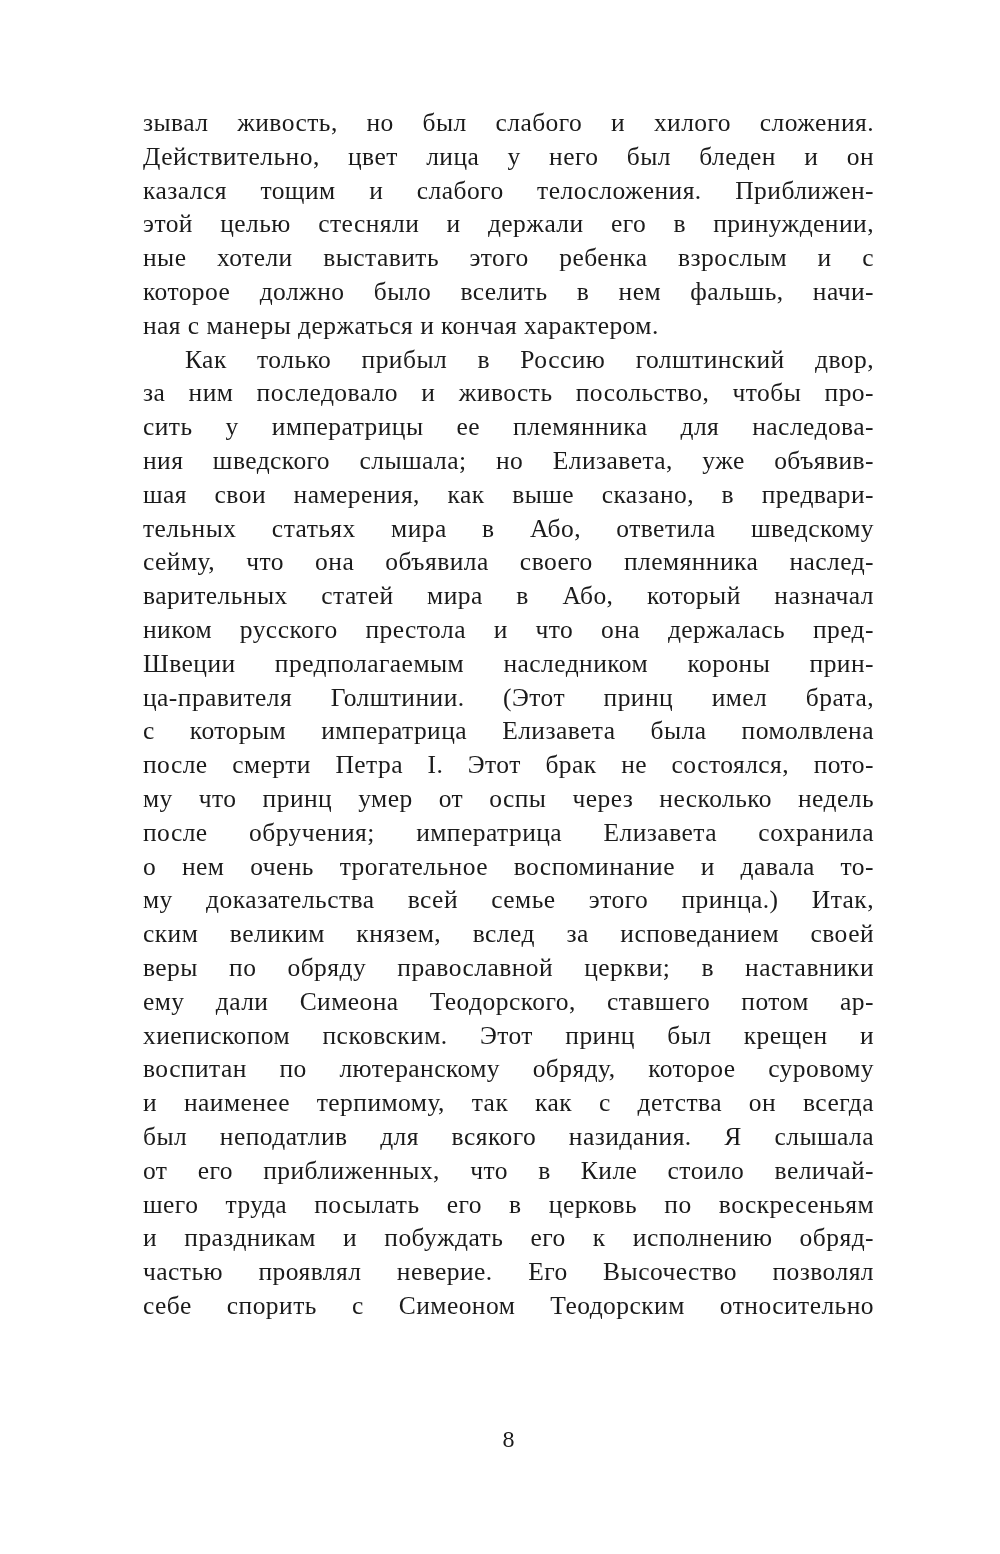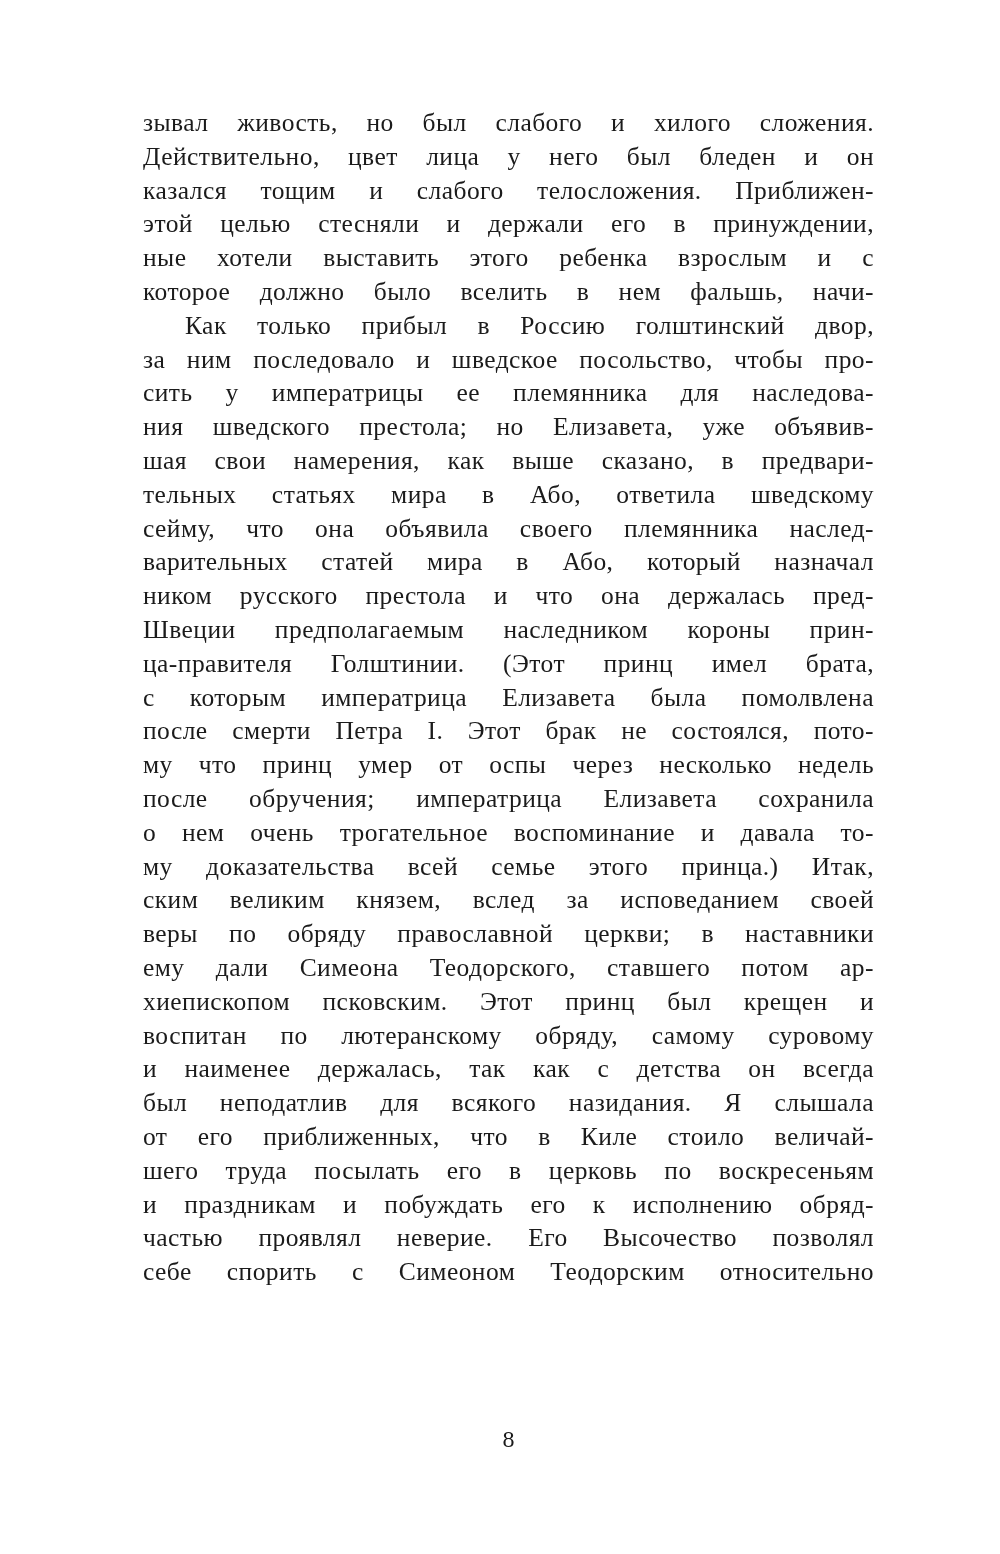--- a/index.html
+++ b/index.html
@@ -62,45 +62,46 @@
 
 <div class="book-page">
   <div class="text-block">
       <div class="para">
         <div class="line">зывал живость, но был слабого и хилого сложения.</div>
         <div class="line">Действительно, цвет лица у него был бледен и он</div>
         <div class="line">казался тощим и слабого телосложения. Приближен-</div>
         <div class="line">этой целью стесняли и держали его в принуждении,</div>
         <div class="line">ные хотели выставить этого ребенка взрослым и с</div>
         <div class="line">которое должно было вселить в нем фальшь, начи-</div>
+        <div class="line no-stretch">ная с манеры держаться и кончая характером.</div>
       </div>
       <div class="para indent">
         <div class="line">Как только прибыл в Россию голштинский двор,</div>
-        <div class="line">за ним последовало и шведское посольство, чтобы про-</div>
+        <div class="line">за ним последовало и живость посольство, чтобы про-</div>
         <div class="line">сить у императрицы ее племянника для наследова-</div>
-        <div class="line">ния шведского престола; но Елизавета, уже объявив-</div>
+        <div class="line">ния шведского слышала; но Елизавета, уже объявив-</div>
         <div class="line">шая свои намерения, как выше сказано, в предвари-</div>
         <div class="line">тельных статьях мира в Або, ответила шведскому</div>
         <div class="line">сейму, что она объявила своего племянника наслед-</div>
         <div class="line">варительных статей мира в Або, который назначал</div>
         <div class="line">ником русского престола и что она держалась пред-</div>
         <div class="line">Швеции предполагаемым наследником короны прин-</div>
         <div class="line">ца-правителя Голштинии. (Этот принц имел брата,</div>
         <div class="line">с которым императрица Елизавета была помолвлена</div>
         <div class="line">после смерти Петра I. Этот брак не состоялся, пото-</div>
         <div class="line">му что принц умер от оспы через несколько недель</div>
         <div class="line">после обручения; императрица Елизавета сохранила</div>
         <div class="line">о нем очень трогательное воспоминание и давала то-</div>
         <div class="line">му доказательства всей семье этого принца.) Итак,</div>
         <div class="line">ским великим князем, вслед за исповеданием своей</div>
         <div class="line">веры по обряду православной церкви; в наставники</div>
         <div class="line">ему дали Симеона Теодорского, ставшего потом ар-</div>
         <div class="line">хиепископом псковским. Этот принц был крещен и</div>
-        <div class="line">воспитан по лютеранскому обряду, самому суровому</div>
-        <div class="line">и наименее держалась, так как с детства он всегда</div>
+        <div class="line">воспитан по лютеранскому обряду, которое суровому</div>
+        <div class="line">и наименее терпимому, так как с детства он всегда</div>
         <div class="line">был неподатлив для всякого назидания. Я слышала</div>
         <div class="line">от его приближенных, что в Киле стоило величай-</div>
         <div class="line">шего труда посылать его в церковь по воскресеньям</div>
         <div class="line">и праздникам и побуждать его к исполнению обряд-</div>
         <div class="line">частью проявлял неверие. Его Высочество позволял</div>
         <div class="line">себе спорить с Симеоном Теодорским относительно</div>
       </div>
     </div>
   <div class="page-number">8</div>
 </div>

